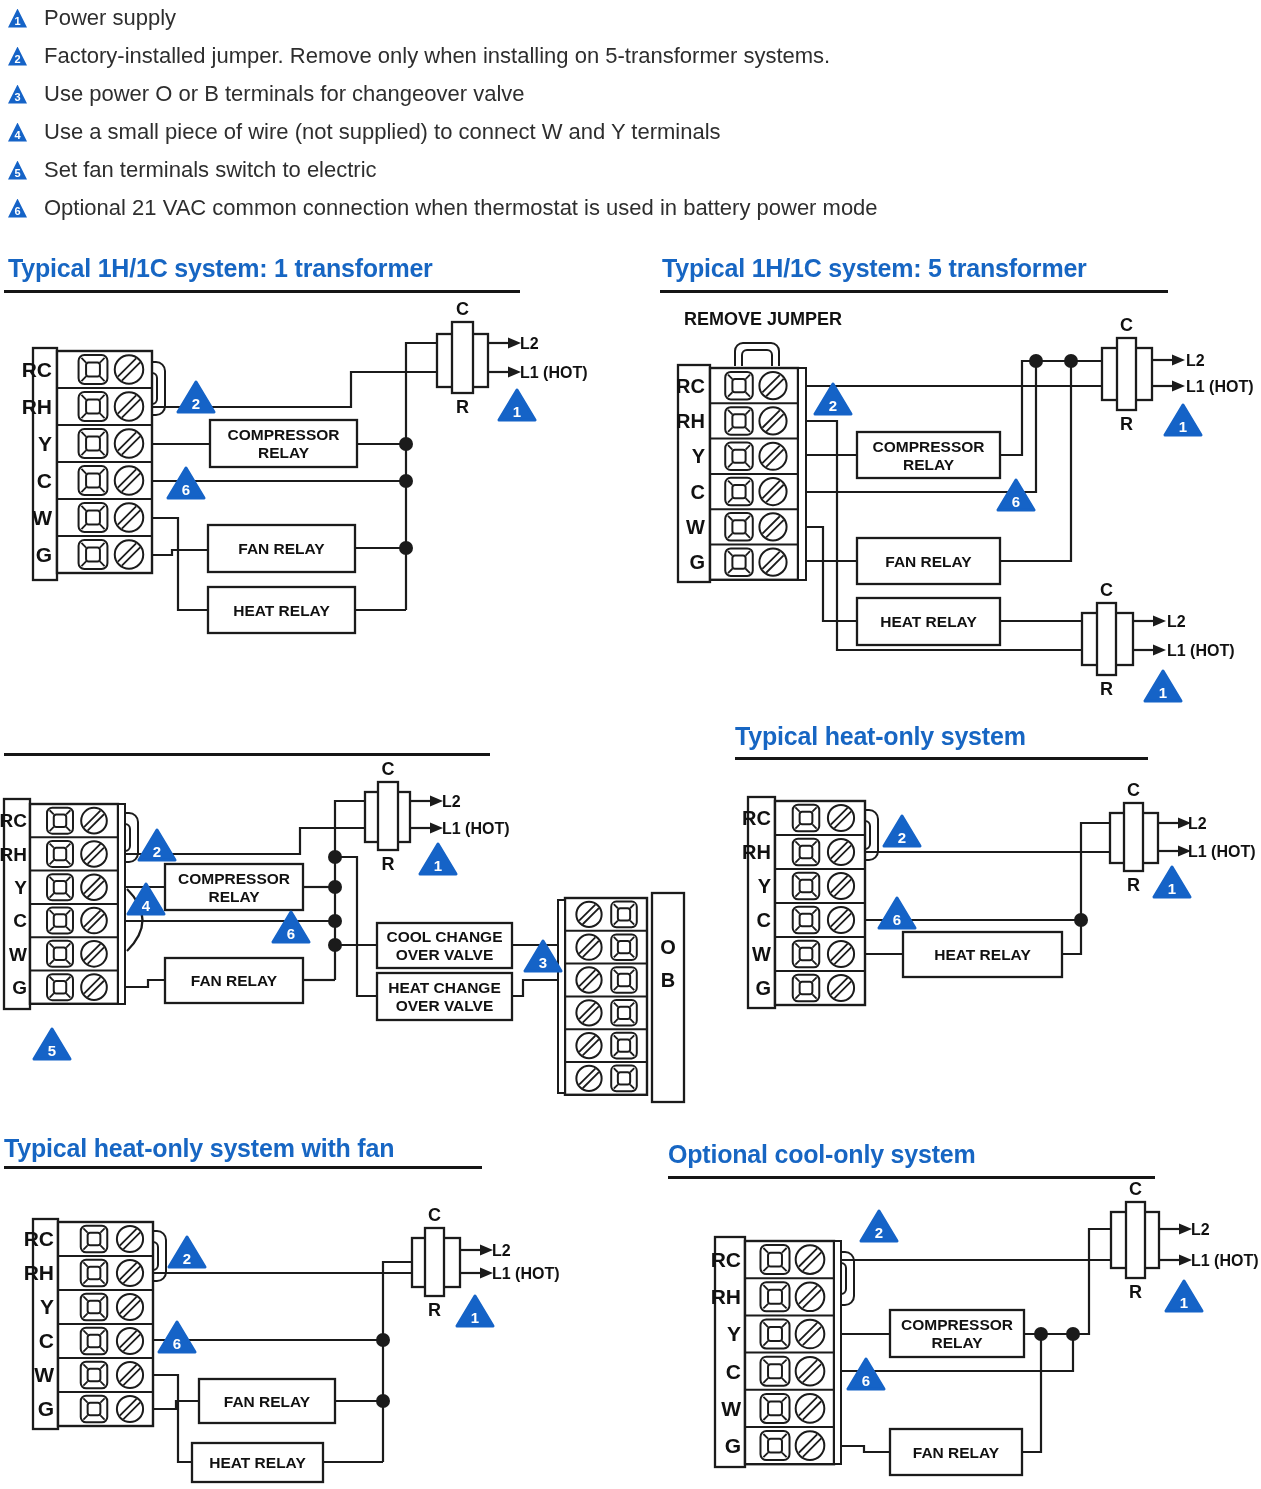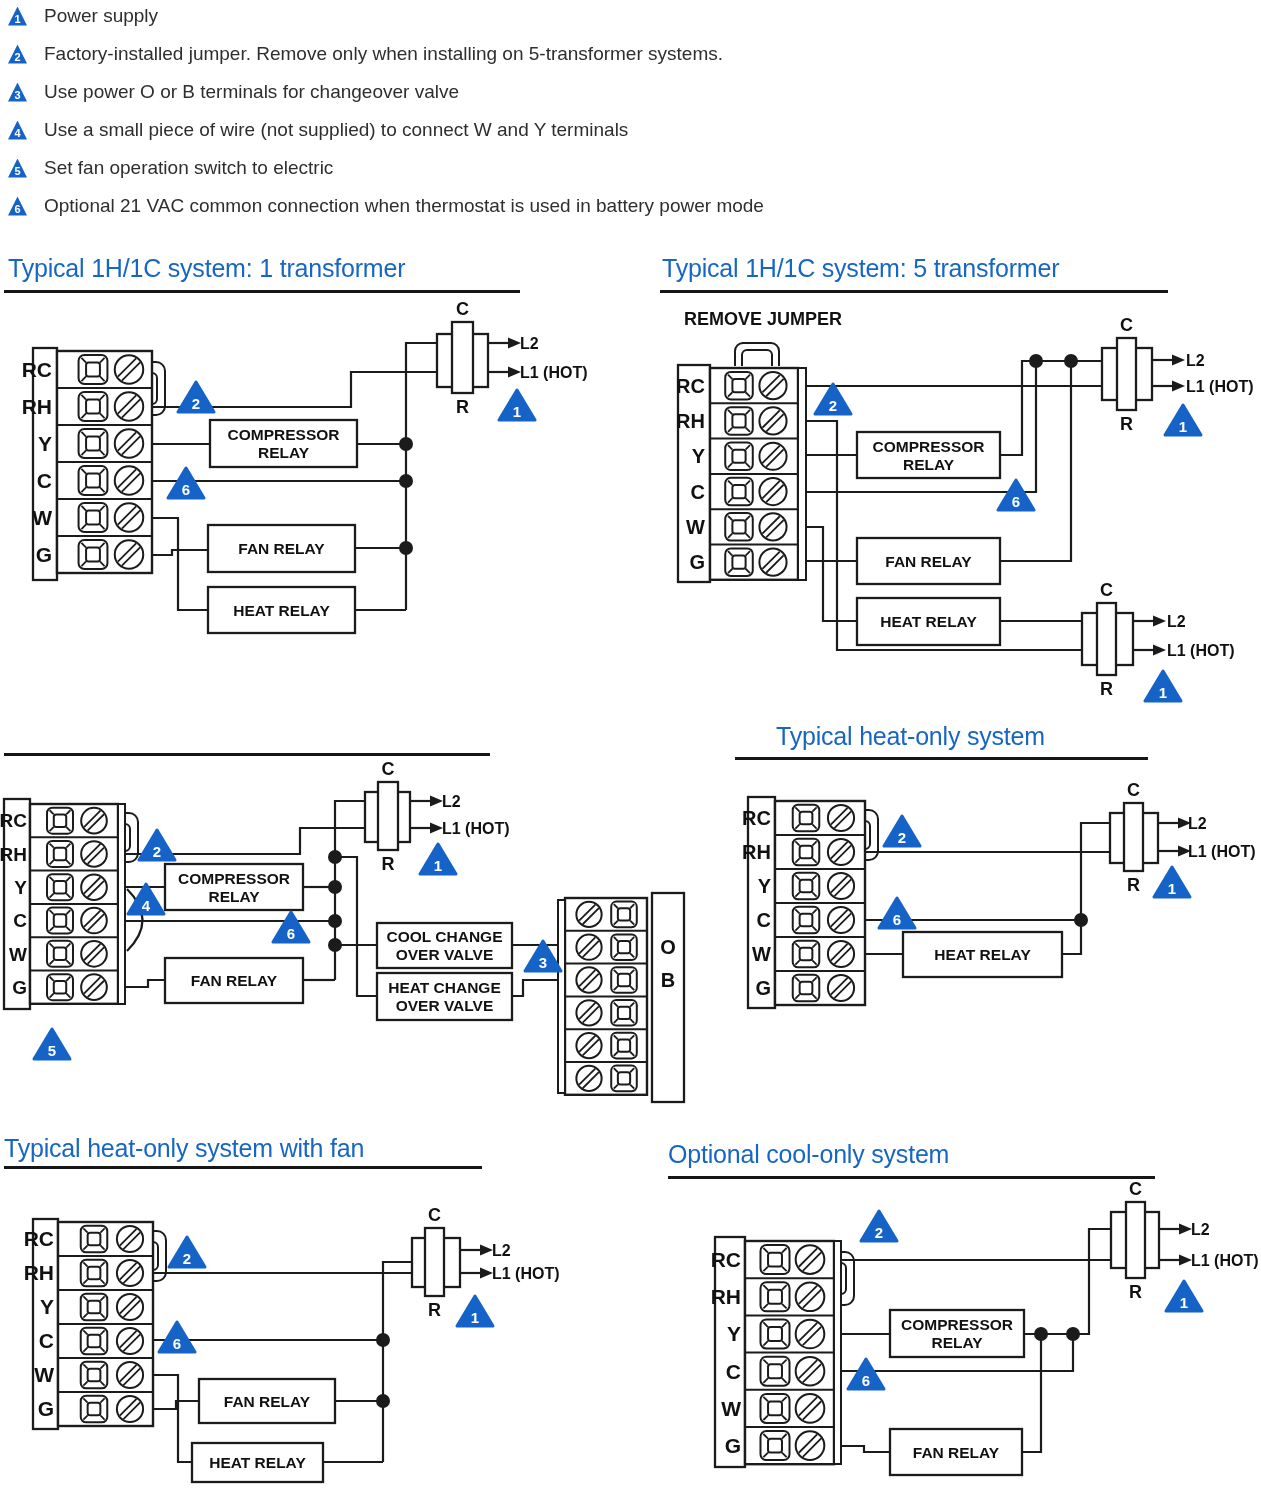--- a/index.html
+++ b/index.html
@@ -2,22 +2,22 @@
 <html><head>
 <meta charset="utf-8">
 <style>
   html,body{margin:0;padding:0;background:#fff;}
   .page{position:relative;width:1261px;height:1489px;background:#ffffff;overflow:hidden;
         font-family:"Liberation Sans", sans-serif;}
   .legend-item{position:absolute;display:flex;align-items:center;white-space:nowrap;}
   .legend-tri{width:19px;height:19px;clip-path:polygon(50% 0,100% 100%,0 100%);
         background:#1563C7;color:#fff;display:flex;align-items:flex-end;justify-content:center;
         font-size:11px;font-weight:bold;line-height:1;padding-bottom:1px;box-sizing:border-box;flex:0 0 auto;}
-  .legend-text{margin-left:17px;font-size:19px;color:#2e2e2e;text-align:right;}
-  .dtitle{position:absolute;font-size:25px;font-weight:normal;color:#1766C3;letter-spacing:-0.2px;white-space:nowrap;}
+  .legend-text{margin-left:17px;font-size:22px;color:#2e2e2e;text-align:right;}
+  .dtitle{position:absolute;font-size:25px;font-weight:bold;color:#1766C3;letter-spacing:-0.2px;white-space:nowrap;}
   .dunder{position:absolute;height:3px;background:#161616;}
   svg{position:absolute;overflow:visible;}
 </style>
 </head>
 <body>
 
 <div class="page">
 
   <div>
     <div class="legend-item" style="left:8px;top:5px">
@@ -31,34 +31,34 @@
     <div class="legend-item" style="left:8px;top:81px">
       <span class="legend-tri">3</span>
       <span class="legend-text">Use power O or B terminals for changeover valve</span>
       </div>
     <div class="legend-item" style="left:8px;top:119px">
       <span class="legend-tri">4</span>
       <span class="legend-text">Use a small piece of wire (not supplied) to connect W and Y terminals</span>
       </div>
     <div class="legend-item" style="left:8px;top:157px">
       <span class="legend-tri">5</span>
-      <span class="legend-text">Set fan operation switch to electric</span>
+      <span class="legend-text">Set fan terminals switch to electric</span>
       </div>
     <div class="legend-item" style="left:8px;top:195px">
       <span class="legend-tri">6</span>
       <span class="legend-text">Optional 21 VAC common connection when thermostat is used in battery power mode</span>
       </div>
   </div>
 
   <div class="dtitle" style="left:8px;top:254px">Typical 1H/1C system: 1 transformer</div>
   <div class="dunder" style="left:4px;top:290px;width:516px"></div>
   <div class="dtitle" style="left:662px;top:254px">Typical 1H/1C system: 5 transformer</div>
   <div class="dunder" style="left:660px;top:290px;width:508px"></div>
   <div class="dunder" style="left:4px;top:753px;width:486px"></div>
-  <div class="dtitle" style="left:776px;top:722px">Typical heat-only system</div>
+  <div class="dtitle" style="left:735px;top:722px">Typical heat-only system</div>
   <div class="dunder" style="left:735px;top:757px;width:413px"></div>
   <div class="dtitle" style="left:4px;top:1134px">Typical heat-only system with fan</div>
   <div class="dunder" style="left:4px;top:1166px;width:478px"></div>
   <div class="dtitle" style="left:668px;top:1140px">Optional cool-only system</div>
   <div class="dunder" style="left:668px;top:1176px;width:487px"></div>
 
   <svg id="svg-d1" style="left:0;top:240px" width="630" height="420" viewBox="0 240 630 420">
       <polyline points="152 407 351 407 351 372 437 372" fill="none" stroke="#1b1b1b" stroke-width="2.2"></polyline>
       <polyline points="152 444 210 444" fill="none" stroke="#1b1b1b" stroke-width="2.2"></polyline>
       <polyline points="357 444 406 444" fill="none" stroke="#1b1b1b" stroke-width="2.2"></polyline>

